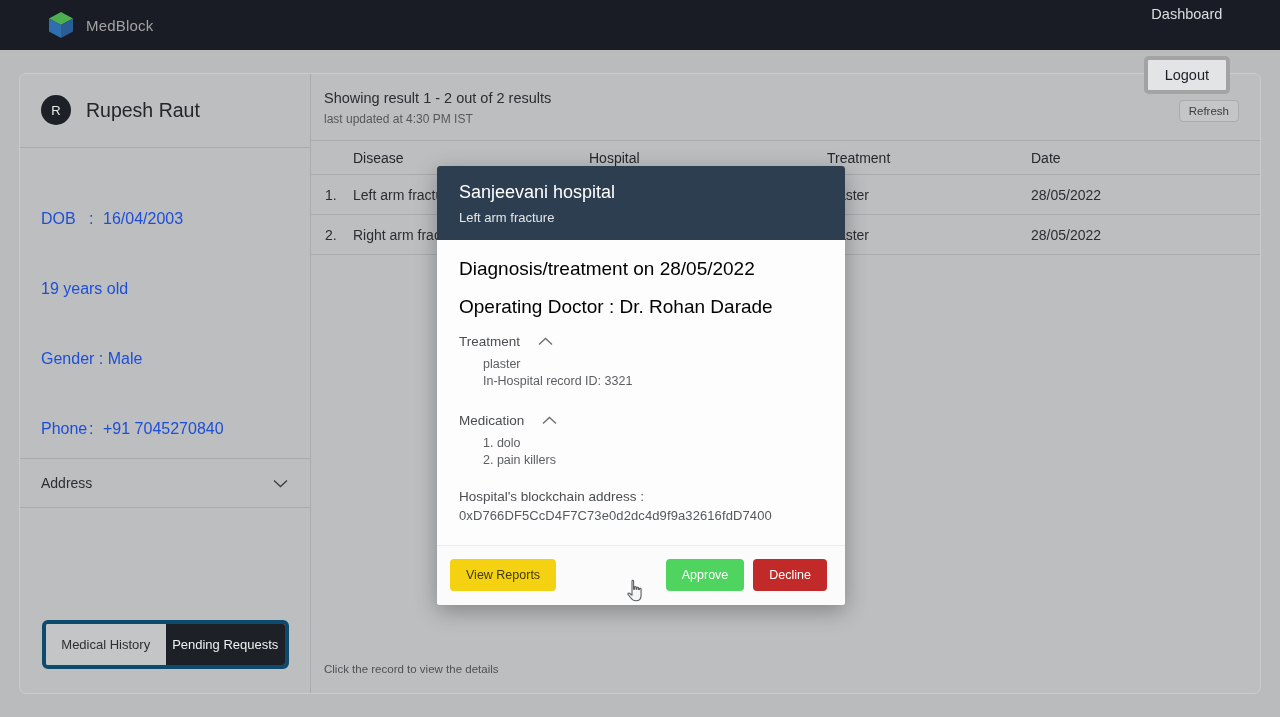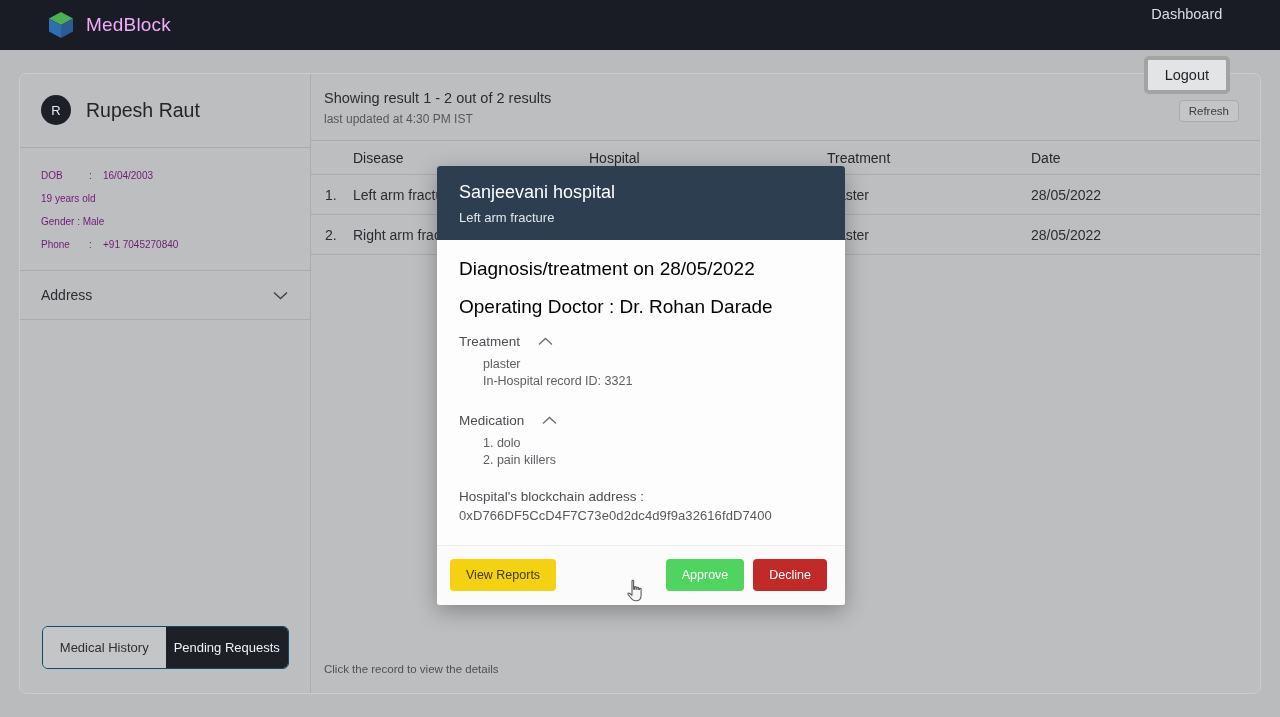--- a/index.html
+++ b/index.html
@@ -18,22 +18,22 @@
     background: #191c24;
     display: flex;
     align-items: center;
     padding: 0 50px 0 48px;
     position: relative;
     z-index: 30;
   }
   .brand { display: flex; align-items: center; gap: 12px; }
   .cube-icon { width: 26px; height: 28px; display: block; }
   .brand-name {
-    color: #f0abfc;
-    font-size: 19px;
+    color: #a3a3a3;
+    font-size: 15px;
     letter-spacing: .2px;
   }
   .nav-right {
     margin-left: auto;
     display: flex;
     align-items: center;
     gap: 34px;
     flex-direction: column;
   }
   .nav-link {
@@ -96,24 +96,25 @@
     justify-content: center;
     flex: none;
   }
   .patient-name { font-size: 19.5px; color: #222529; }
 
   .patient-info {
     padding: 16px 21px 14px 21px;
     border-bottom: 1px solid #a9abad;
   }
   .info-row {
-    font-size: 10px;
-    color: #701a75;
+    font-size: 16px;
+    color: #1d4ed8;
     padding: 6px 0;
     display: flex;
+    margin-top: 40px;
   }
   .info-label { width: 48px; flex: none; }
   .info-sep { width: 14px; flex: none; }
 
   .address-row {
     display: flex;
     align-items: center;
     justify-content: space-between;
     padding: 16px 22px 16px 21px;
     border-bottom: 1px solid #a9abad;
@@ -124,21 +125,21 @@
   .chev { width: 15px; height: 9px; display: block; }
 
   .sidebar-spacer { flex: 1; }
 
   .toggle-group {
     display: flex;
     margin: 0 0 24px 22px;
     border-radius: 6px;
     overflow: hidden;
     width: 247px;
-    border: 1px solid #0c4a6e;
+    border: 4px solid #0c4a6e;
   }
   .toggle-btn {
     flex: 1;
     font-family: inherit;
     font-size: 13px;
     padding: 13px 6px;
     border: none;
     cursor: pointer;
     background: #c3c5c7;
     color: #2c2f33;

